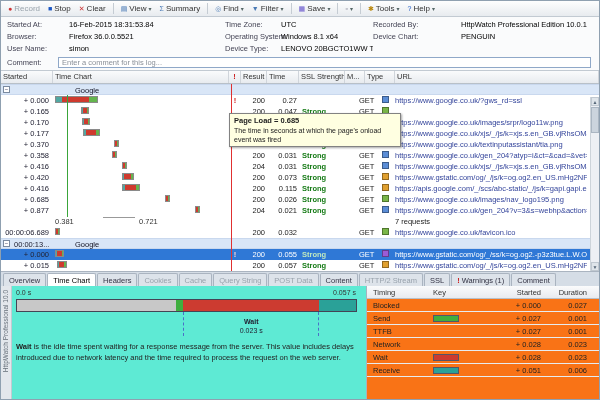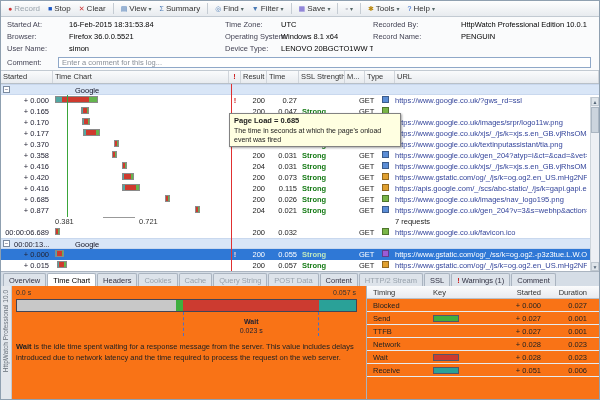--- a/index.html
+++ b/index.html
@@ -75,21 +75,21 @@
   
   .tabs{position:absolute;left:0;top:270px;width:100%;height:15px;background:#d5dde6;border-top:1px solid #aab4c0;
         display:flex;align-items:flex-end;padding-left:2px}
   .tab{height:13px;padding:2px 5px 1px;font-size:7.5px;border:1px solid #aab4c0;border-bottom:none;background:#dde3ea;
        color:#334;margin-right:1px;border-radius:2px 2px 0 0;white-space:nowrap}
   .tab.active{background:#fff;color:#000}
   .tab.disabled{color:#98a2ac}
   .warn-mark{color:#cc2222;font-weight:bold;margin-right:2px}
 
   
-  .detail-left{position:absolute;left:0;top:285px;width:366px;height:115px;background:#f97316;border-right:1px solid #a8b2be}
+  .detail-left{position:absolute;left:0;top:285px;width:366px;height:115px;background:#5eead4;border-right:1px solid #a8b2be}
   .brand-strip{position:absolute;left:0;top:0;width:11px;height:115px;background:#e3e7ec;border-right:1px solid #c2cad2}
   .brand-strip span{position:absolute;left:1px;top:4px;writing-mode:vertical-rl;transform:rotate(180deg);
                     font-size:6.5px;color:#67707a;white-space:nowrap}
   .dl-content{position:absolute;left:11px;top:0;right:0;bottom:0}
   .scale-start{position:absolute;left:4px;top:3px;font-size:7px;color:#333}
   .scale-end{position:absolute;right:10px;top:3px;font-size:7px;color:#333}
   .tc-bar{position:absolute;left:4px;top:13px;width:341px;height:13px;border:1px solid #445;display:flex;overflow:hidden}
   .tc-seg{height:100%}
   .wait-annot{position:absolute;top:26px;height:24px;border-left:1px dashed #4b6fc8;border-right:1px dashed #4b6fc8;
               text-align:center;font-size:7px;padding-top:6px;line-height:1.25;color:#223}
@@ -167,21 +167,21 @@
       </span>
     </div>
 
   <div class="info">
     <div class="info-grid">
         <div class="info-cell"><span class="info-label">Started At:</span><span class="info-value">16-Feb-2015 18:31:53.84</span></div>
         <div class="info-cell"><span class="info-label">Time Zone:</span><span class="info-value">UTC</span></div>
         <div class="info-cell"><span class="info-label">Recorded By:</span><span class="info-value">HttpWatch Professional Edition 10.0.1</span></div>
         <div class="info-cell"><span class="info-label">Browser:</span><span class="info-value">Firefox 36.0.0.5521</span></div>
         <div class="info-cell"><span class="info-label">Operating System:</span><span class="info-value">Windows 8.1 x64</span></div>
-        <div class="info-cell"><span class="info-label">Record Name:</span><span class="info-value">PENGUIN</span></div>
+        <div class="info-cell"><span class="info-label">Device Chart:</span><span class="info-value">PENGUIN</span></div>
         <div class="info-cell"><span class="info-label">User Name:</span><span class="info-value">simon</span></div>
         <div class="info-cell"><span class="info-label">Device Type:</span><span class="info-value">LENOVO 20BGCTO1WW ThinkPad W540 Intel</span></div>
       </div>
     <div class="comment-row">
       <span class="comment-label">Comment:</span>
       <input class="comment-input" type="text" placeholder="Enter a comment for this log..." style="">
     </div>
   </div>
 
   <div class="grid">

